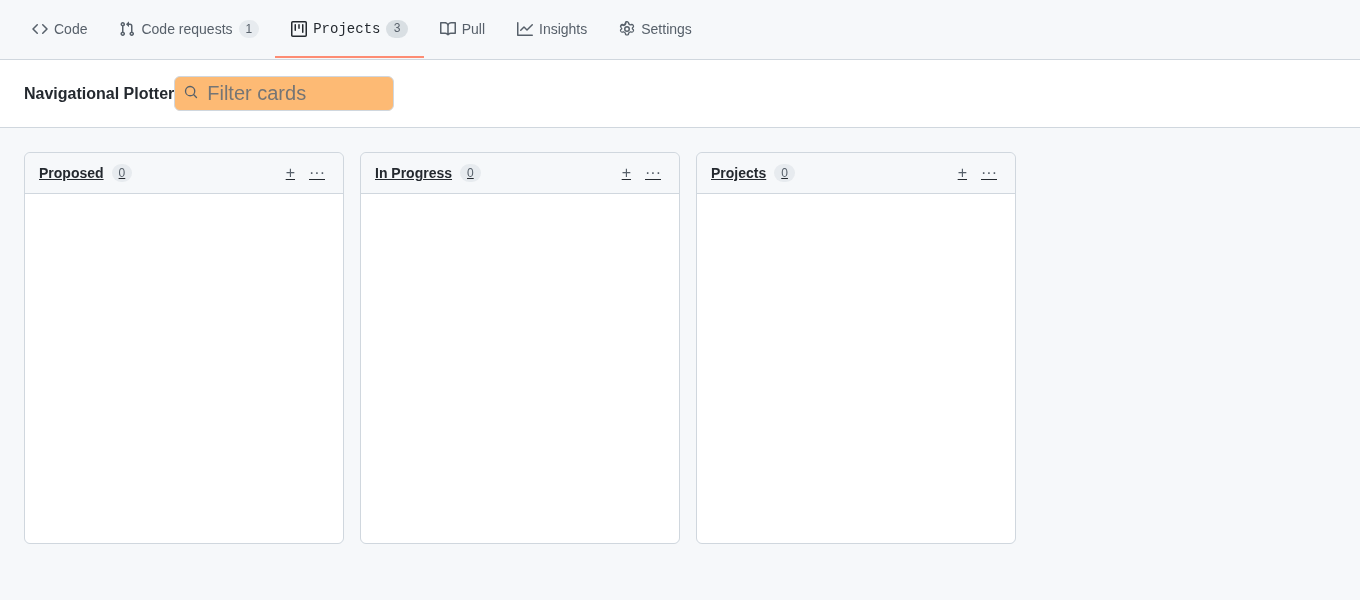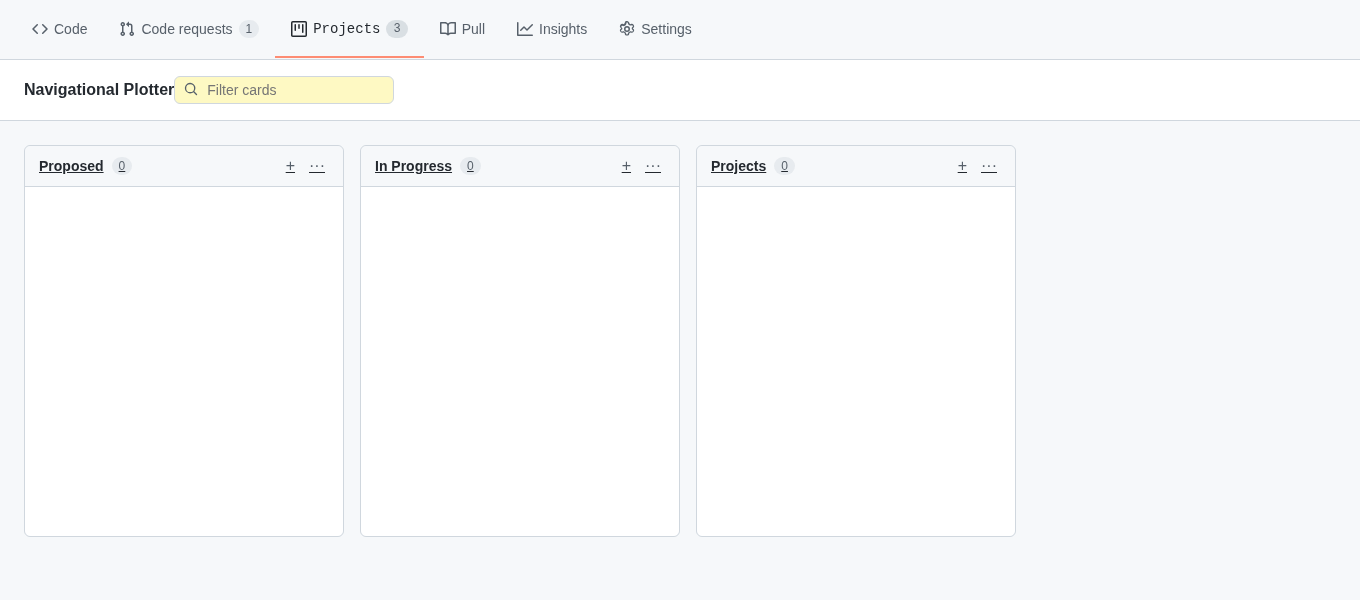--- a/index.html
+++ b/index.html
@@ -80,23 +80,23 @@
     .filter-icon {
       position: absolute;
       left: 10px;
       color: #57606a;
       font-size: 14px;
     }
     .filter-input {
       border: 1px solid #d0d7de;
       border-radius: 6px;
       padding: 5px 12px 5px 32px;
-      font-size: 14px;
-      color: #57606a;
-      background: #fef9c3;
+      font-size: 20px;
+      color: #57606a;
+      background: #fdba74;
       width: 220px;
       outline: none;
     }
 
     
     .board-area {
       background: #f6f8fa;
       padding: 24px;
       min-height: calc(600px - 120px);
       display: flex;

